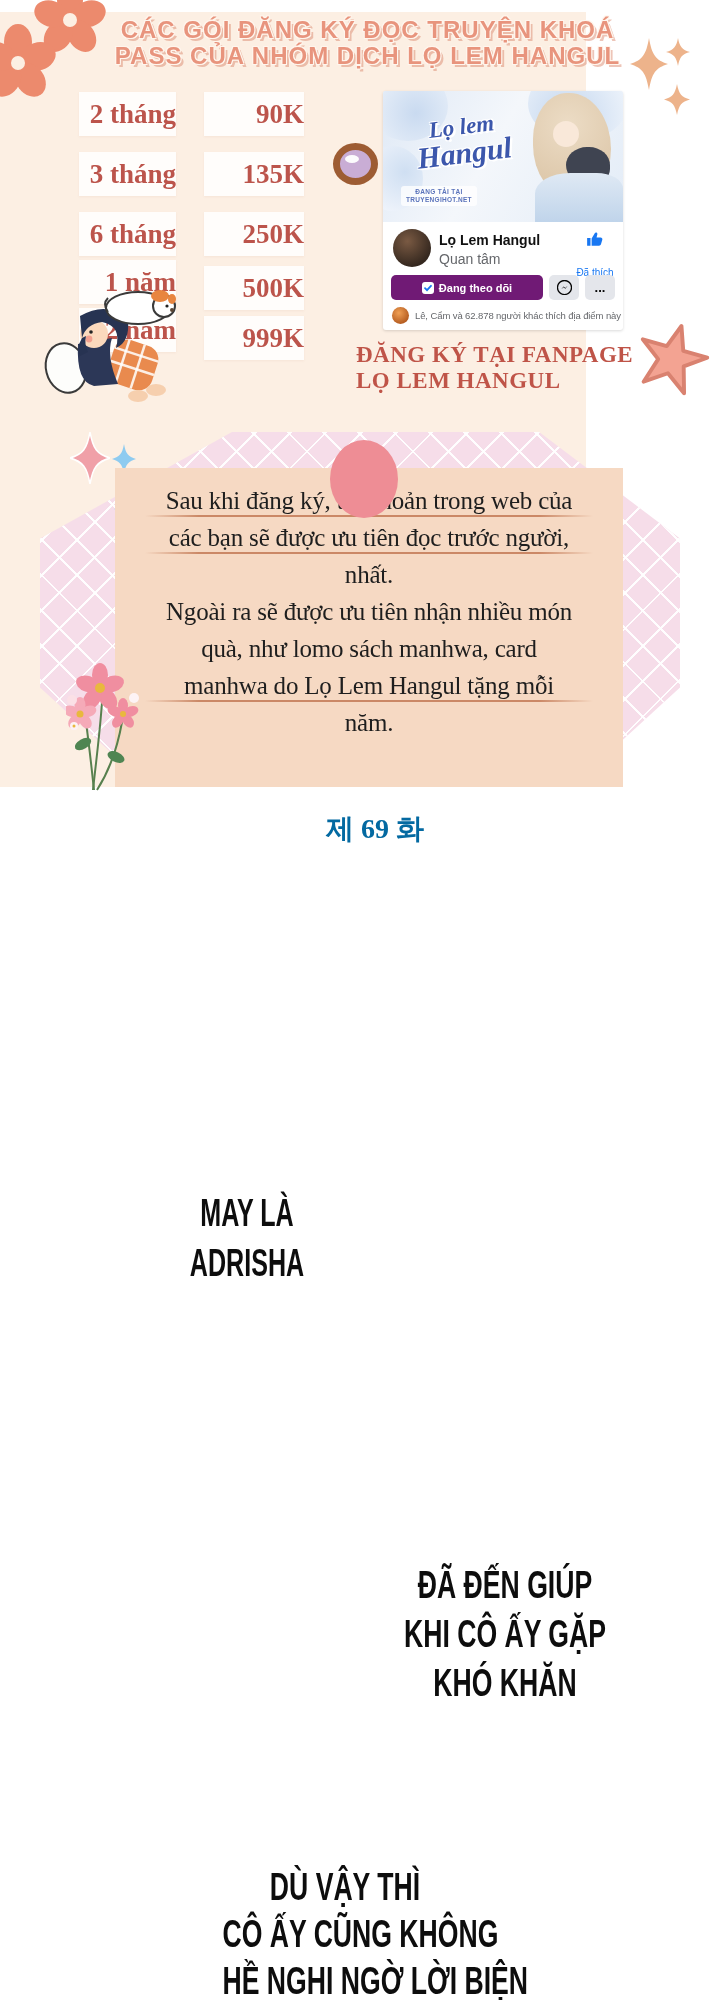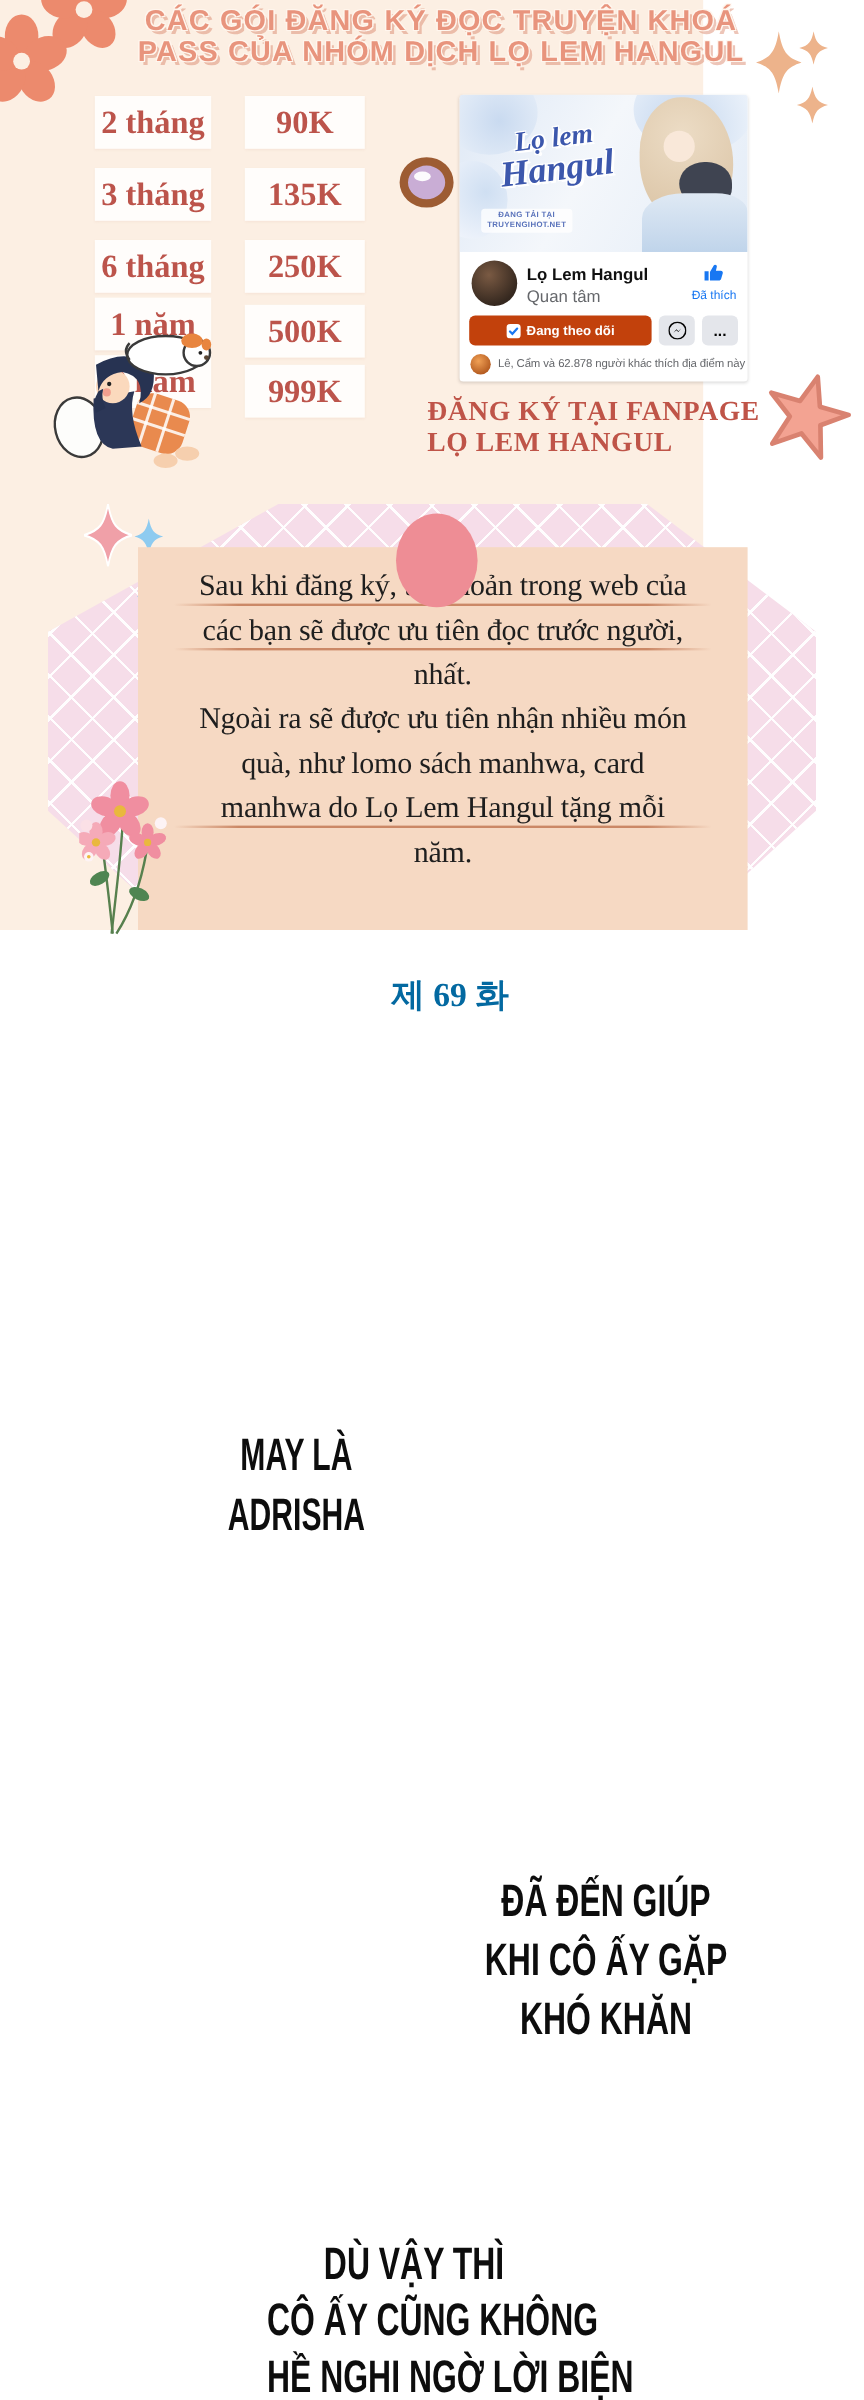--- a/index.html
+++ b/index.html
@@ -1,26 +1,26 @@
 <!DOCTYPE html>
 <html><head>
 <meta charset="utf-8">
 <style>
   html,body{margin:0;padding:0;background:#ffffff;}
   .canvas{position:relative;width:720px;height:2000px;overflow:hidden;background:#ffffff;
           font-family:"Liberation Sans",sans-serif;}
   
-  .promo{position:absolute;left:0;top:0;width:586px;height:775px;background:#fcefe3;}
+  .promo{position:absolute;left:0;top:12px;width:586px;height:775px;background:#fcefe3;}
   .corner-flowers{position:absolute;left:-5px;top:-25px;width:150px;height:130px;}
   .promo-title{position:absolute;left:95px;top:5px;width:545px;text-align:center;
     font-weight:800;font-size:24px;line-height:26px;letter-spacing:1px;color:#e8947d;
     text-shadow:-1px -1px 0 #fff6ee,1px -1px 0 #fff6ee,-1px 1px 0 #fff6ee,1px 1px 0 #fff6ee,3px 3px 0 rgba(216,127,98,.45);}
   
   .cell{position:absolute;background:#fffdfb;box-shadow:0 1px 2px rgba(180,120,90,.08);
-    text-align:center;font-family:"Liberation Serif",serif;font-weight:bold;font-size:27px;
+    text-align:right;font-family:"Liberation Serif",serif;font-weight:bold;font-size:27px;
     color:#bc544b;width:97px;height:44px;line-height:44px;}
   .cell.price{left:204px;width:100px;}
   .cell.label{left:79px;}
   .l0{top:80px}.l1{top:140px}.l2{top:200px}.l3{top:248px}.l4{top:296px}
   .p0{top:80px}.p1{top:140px}.p2{top:200px}.p3{top:254px}.p4{top:304px}
   
   .donut{position:absolute;left:333px;top:131px;width:31px;height:28px;border:7px solid #9d5c33;
     border-radius:50%;background:#c9add5;}
   .donut::after{content:"";position:absolute;left:5px;top:5px;width:14px;height:8px;
     background:#fff;border-radius:50%;opacity:.95;}
@@ -44,23 +44,23 @@
     text-shadow:-1px -1px 0 #fff,1px -1px 0 #fff,-1px 1px 0 #fff,1px 1px 0 #fff,2px 2px 0 #fff;}
   .fb-logo .l1{font-size:23px;line-height:24px;}
   .fb-logo .l2{font-size:30px;line-height:28px;}
   .fb-cover-caption{position:absolute;left:18px;top:95px;padding:2px 5px;background:rgba(255,255,255,.78);
     border-radius:3px;font-size:6.5px;line-height:8px;font-weight:bold;color:#5a73bb;text-align:center;letter-spacing:.3px;}
   .fb-avatar{position:absolute;left:10px;top:138px;width:38px;height:38px;border-radius:50%;
     background:radial-gradient(circle at 38% 32%,#7a5a43,#35281f 72%);}
   .fb-name{position:absolute;left:56px;top:141px;font-size:14px;font-weight:bold;color:#111;}
   .fb-sub{position:absolute;left:56px;top:160px;font-size:14px;color:#65676b;}
   .fb-liked{position:absolute;left:188px;top:139px;width:48px;text-align:center;cursor:pointer;}
-  .fb-liked .lbl{font-size:10px;color:#1877f2;margin-top:1px;}
+  .fb-liked .lbl{font-size:10px;color:#1877f2;margin-top:16px;}
   .fb-btn{position:absolute;top:184px;height:25px;border-radius:5px;display:flex;align-items:center;justify-content:center;}
-  .fb-follow{left:8px;width:152px;background:#c2410c;color:#fff;font-size:11px;font-weight:bold;gap:5px;}
+  .fb-follow{left:8px;width:152px;background:#701a75;color:#fff;font-size:11px;font-weight:bold;gap:5px;}
   .fb-msgr{left:166px;width:30px;background:#e4e6eb;}
   .fb-more{left:202px;width:30px;background:#e4e6eb;font-size:13px;font-weight:bold;color:#050505;line-height:10px;}
   .fb-likes-av{position:absolute;left:9px;top:216px;width:17px;height:17px;border-radius:50%;
     background:radial-gradient(circle at 40% 35%,#f0a055,#b35a1f 75%);}
   .fb-likes-text{position:absolute;left:32px;top:219px;font-size:9.5px;color:#65676b;white-space:nowrap;letter-spacing:-.1px;}
   
   .register-note{position:absolute;left:356px;top:330px;width:300px;text-align:left;
     font-family:"Liberation Serif",serif;font-weight:bold;font-size:23px;line-height:26px;
     color:#bf5448;letter-spacing:.5px;}
   .star{position:absolute;left:633px;top:308px;width:78px;height:78px;transform:rotate(16deg);}

